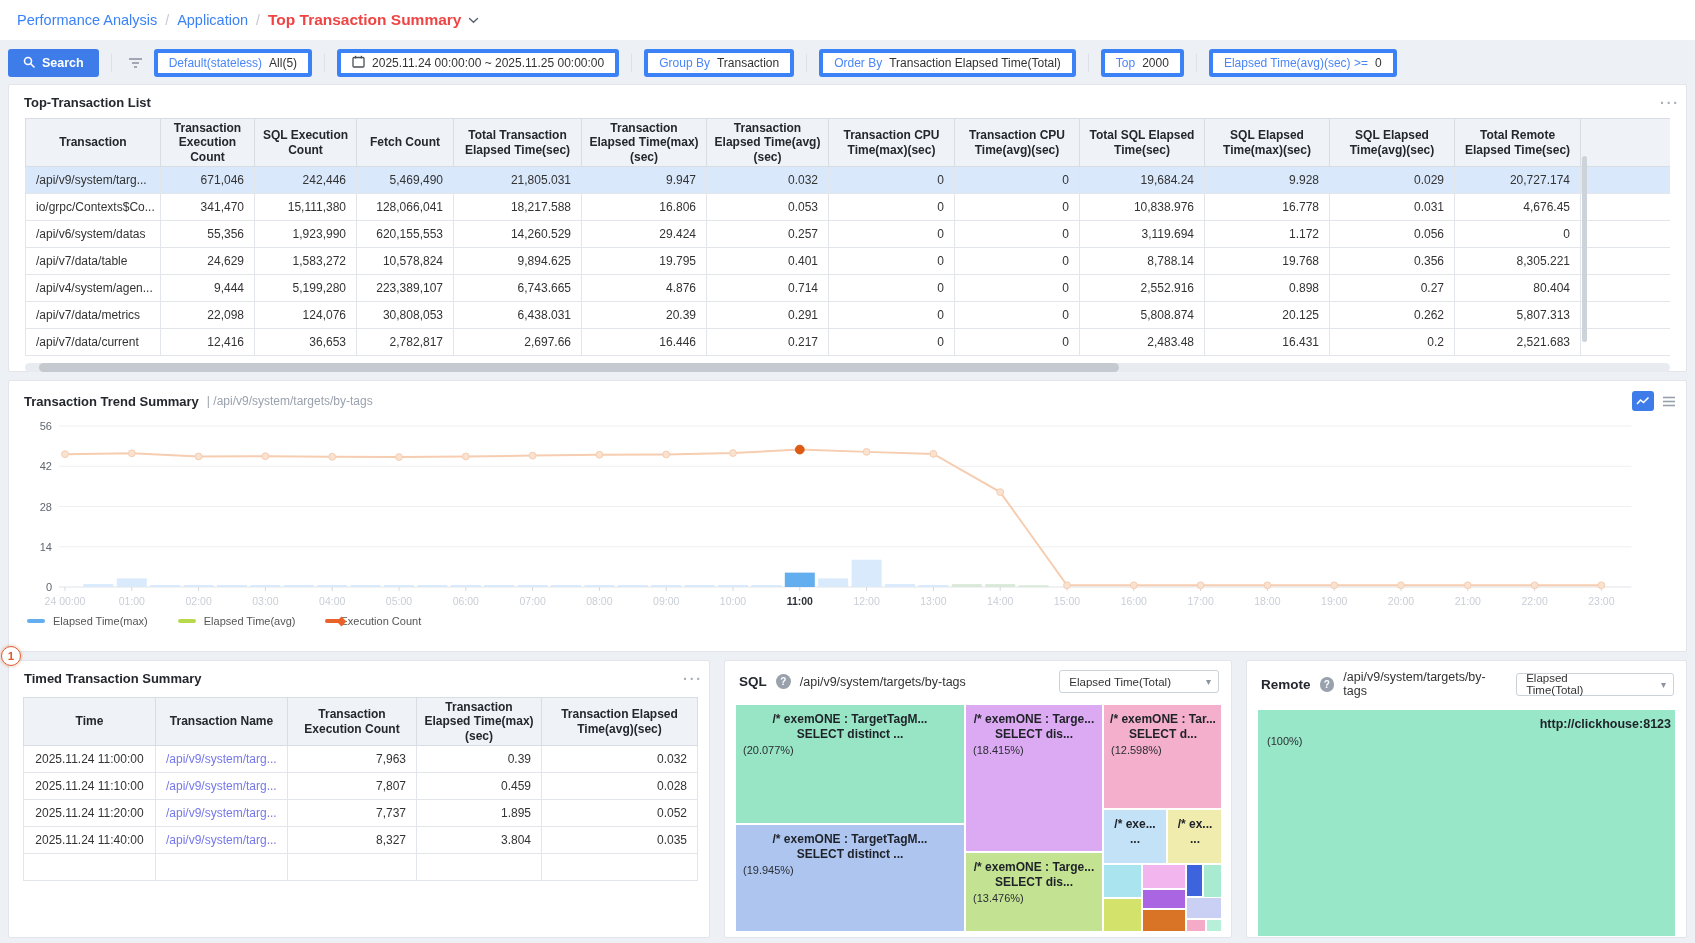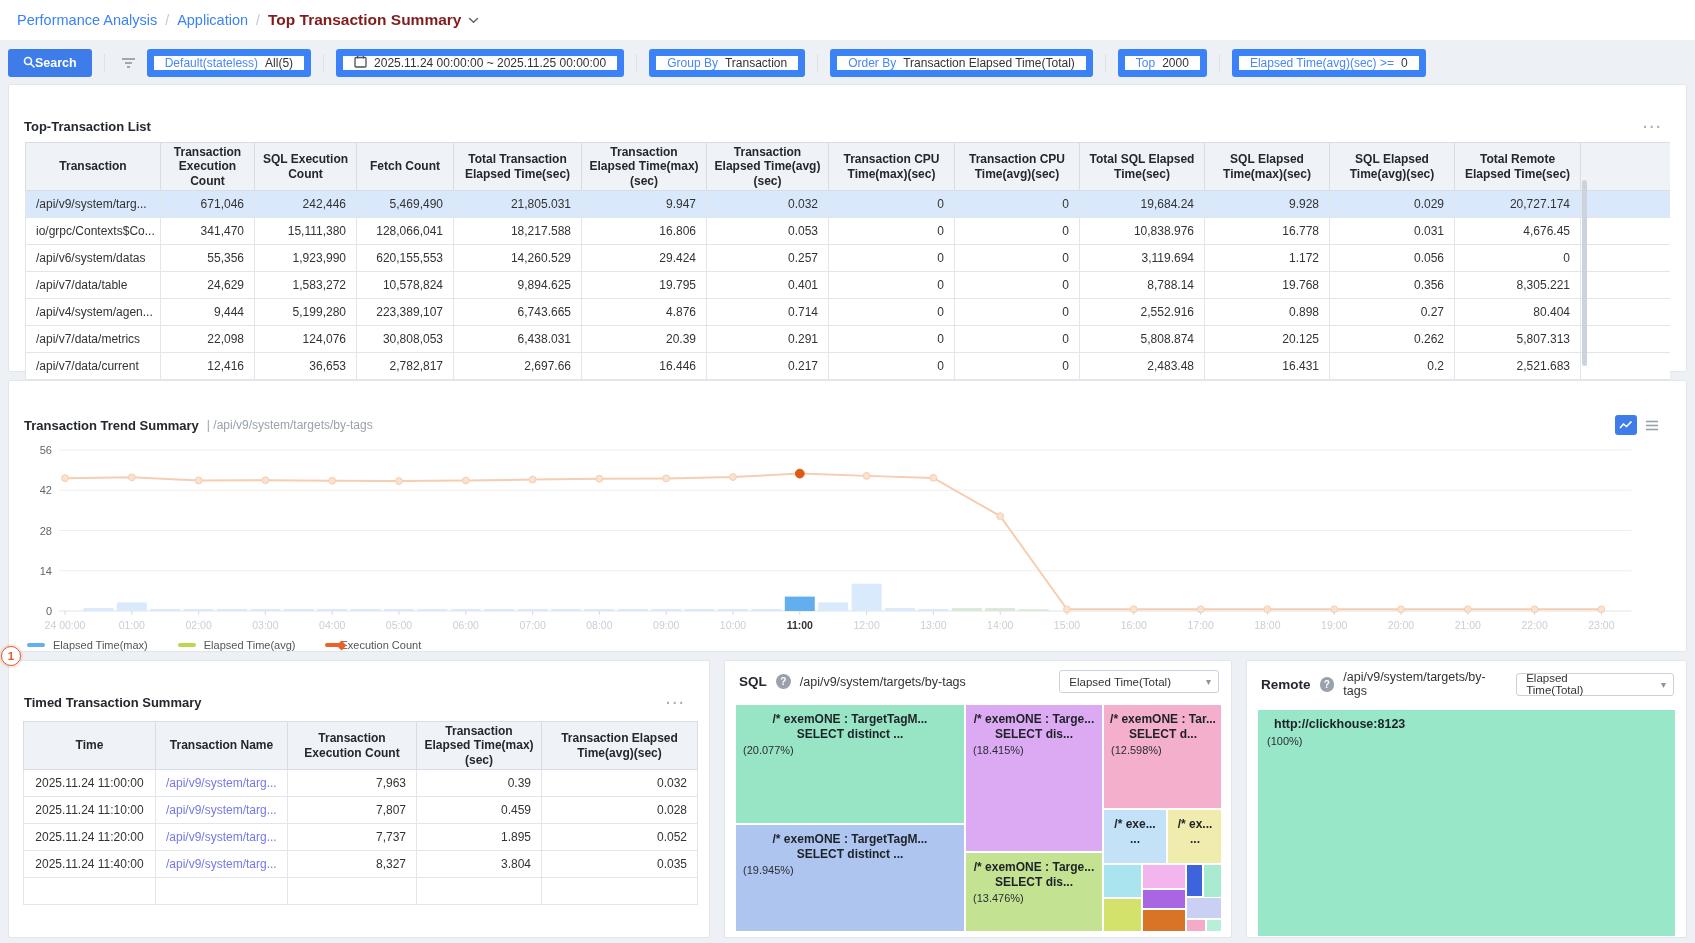--- a/index.html
+++ b/index.html
@@ -3,44 +3,44 @@
 <meta charset="utf-8">
 <style>
   * { margin:0; padding:0; box-sizing:border-box; }
   html,body { width:1695px; height:943px; overflow:hidden; }
   body { background:#edf0f4; font-family:"Liberation Sans", sans-serif; position:relative; color:#333; }
 
   
   .topbar { height:40px; background:#fff; display:flex; align-items:center; padding:0 17px; }
   .crumb { color:#3b82f6; font-size:14.5px; cursor:pointer; }
   .crumb-sep { color:#c3c9d2; font-size:14px; margin:0 8px; }
-  .crumb-current { color:#7f1d1d; font-size:15.5px; font-weight:bold; }
+  .crumb-current { color:#ef4444; font-size:15.5px; font-weight:bold; }
   .crumb-caret { margin-left:7px; display:inline-flex; }
 
   
   .toolbar { display:flex; align-items:center; margin:8px 8px 0 8px; height:30px; gap:7px; }
-  .btn-search { display:inline-flex; align-items:center; background:#3e7cea; color:#fff;
+  .btn-search { display:inline-flex; align-items:center; gap:7px; background:#3e7cea; color:#fff;
     border:none; border-radius:3px; height:28px; padding:4px 15px; font-size:12.5px; font-weight:bold;
     font-family:inherit; cursor:pointer;justify-content:space-between; }
   .tool-sep { width:1px; height:18px; background:#dde2e8; margin:0 5px; }
   .filter-funnel { display:inline-flex; padding:0 4px; cursor:pointer; }
-  .chip { background:#fff; border:7px solid #3b82f6; border-radius:3px; height:28px;
+  .chip { background:#fff; border:4px solid #3b82f6; border-radius:3px; height:28px;
     display:inline-flex; align-items:center; gap:7px; padding:0 11px; font-size:12px; cursor:pointer; white-space:nowrap; }
   .chip .lbl { color:#4a86f7; }
   .chip .val { color:#333; }
 
   
   .panel { position:absolute; background:#fff; border:1px solid #e2e6ec; border-radius:2px; }
   #panel-top    { left:8px;  top:84px;  width:1679px; height:288px; }
   #panel-trend  { left:8px;  top:380px; width:1679px; height:272px; }
   #panel-timed  { left:8px;  top:660px; width:702px;  height:278px; }
   #panel-sql    { left:724px; top:660px; width:508px; height:278px; }
   #panel-remote { left:1246px; top:660px; width:441px; height:278px; }
 
-  .panel-title-row { display:flex; align-items:center; padding:10px 23px 4px 15px;margin-top:24px; }
+  .panel-title-row { display:flex; align-items:center; padding:10px 6px 4px 15px; }
   .panel-title { font-size:13px; font-weight:bold; color:#24282e; }
   .panel-sub { color:#9aa2ad; font-size:12px; font-weight:normal; margin-left:8px; }
   .dots-menu { margin-left:auto; color:#a6aeb8; font-size:14px; font-weight:bold; letter-spacing:2px; cursor:pointer; line-height:10px; }
 
   
   .tbl-clip { overflow:hidden; width:1645px; margin:4px 16px 0 16px; position:relative; }
   table.grid { border-collapse:collapse; table-layout:fixed; }
   table.grid th { background:#eff3f8; border:1px solid #d8dde4; font-size:12px; font-weight:bold;
     color:#24282e; height:36px; padding:2px 6px; text-align:center; line-height:1.2; }
   table.grid td { border:1px solid #e2e6ea; height:27px; font-size:12px; color:#333;
@@ -83,21 +83,21 @@
   .map-path { font-size:12.5px; color:#333; }
   .metric-select { margin-left:auto; border:1px solid #ccd2d9; border-radius:3px; height:23px; min-width:150px;
     display:inline-flex; align-items:center; justify-content:space-between; padding:0 7px 0 9px; font-size:11.5px;
     color:#333; cursor:pointer; background:#fff;gap:27px; }
   .metric-select .caret { color:#8a94a0; font-size:10px; margin-left:8px; }
   .treemap { position:relative; margin:5px 10px 0 10px; height:228px; overflow:hidden; }
   .tm-cell { position:absolute; border:1px solid #fff; overflow:hidden; cursor:pointer; }
   .tm-l1 { font-size:12px; font-weight:bold; color:#1e2228; text-align:center; padding:7px 4px 0 4px; line-height:1.25; }
   .tm-l2 { font-size:12px; font-weight:bold; color:#1e2228; text-align:center; line-height:1.25; }
   .tm-pct { font-size:11px; color:#2a2e34; padding:2px 0 0 7px; }
-  .tm-cell.left-text .tm-l1 { text-align:left; padding-left:16px; font-size:12.5px; }
+  .tm-cell.left-text .tm-l1 { text-align:right; padding-left:16px; font-size:12.5px; }
   .tm-cell.left-text .tm-pct { padding-left:9px; }
 </style>
 </head>
 <body>
 
 <div class="topbar">
   <span class="crumb">Performance Analysis</span>
   <span class="crumb-sep">/</span>
   <span class="crumb">Application</span>
   <span class="crumb-sep">/</span>

